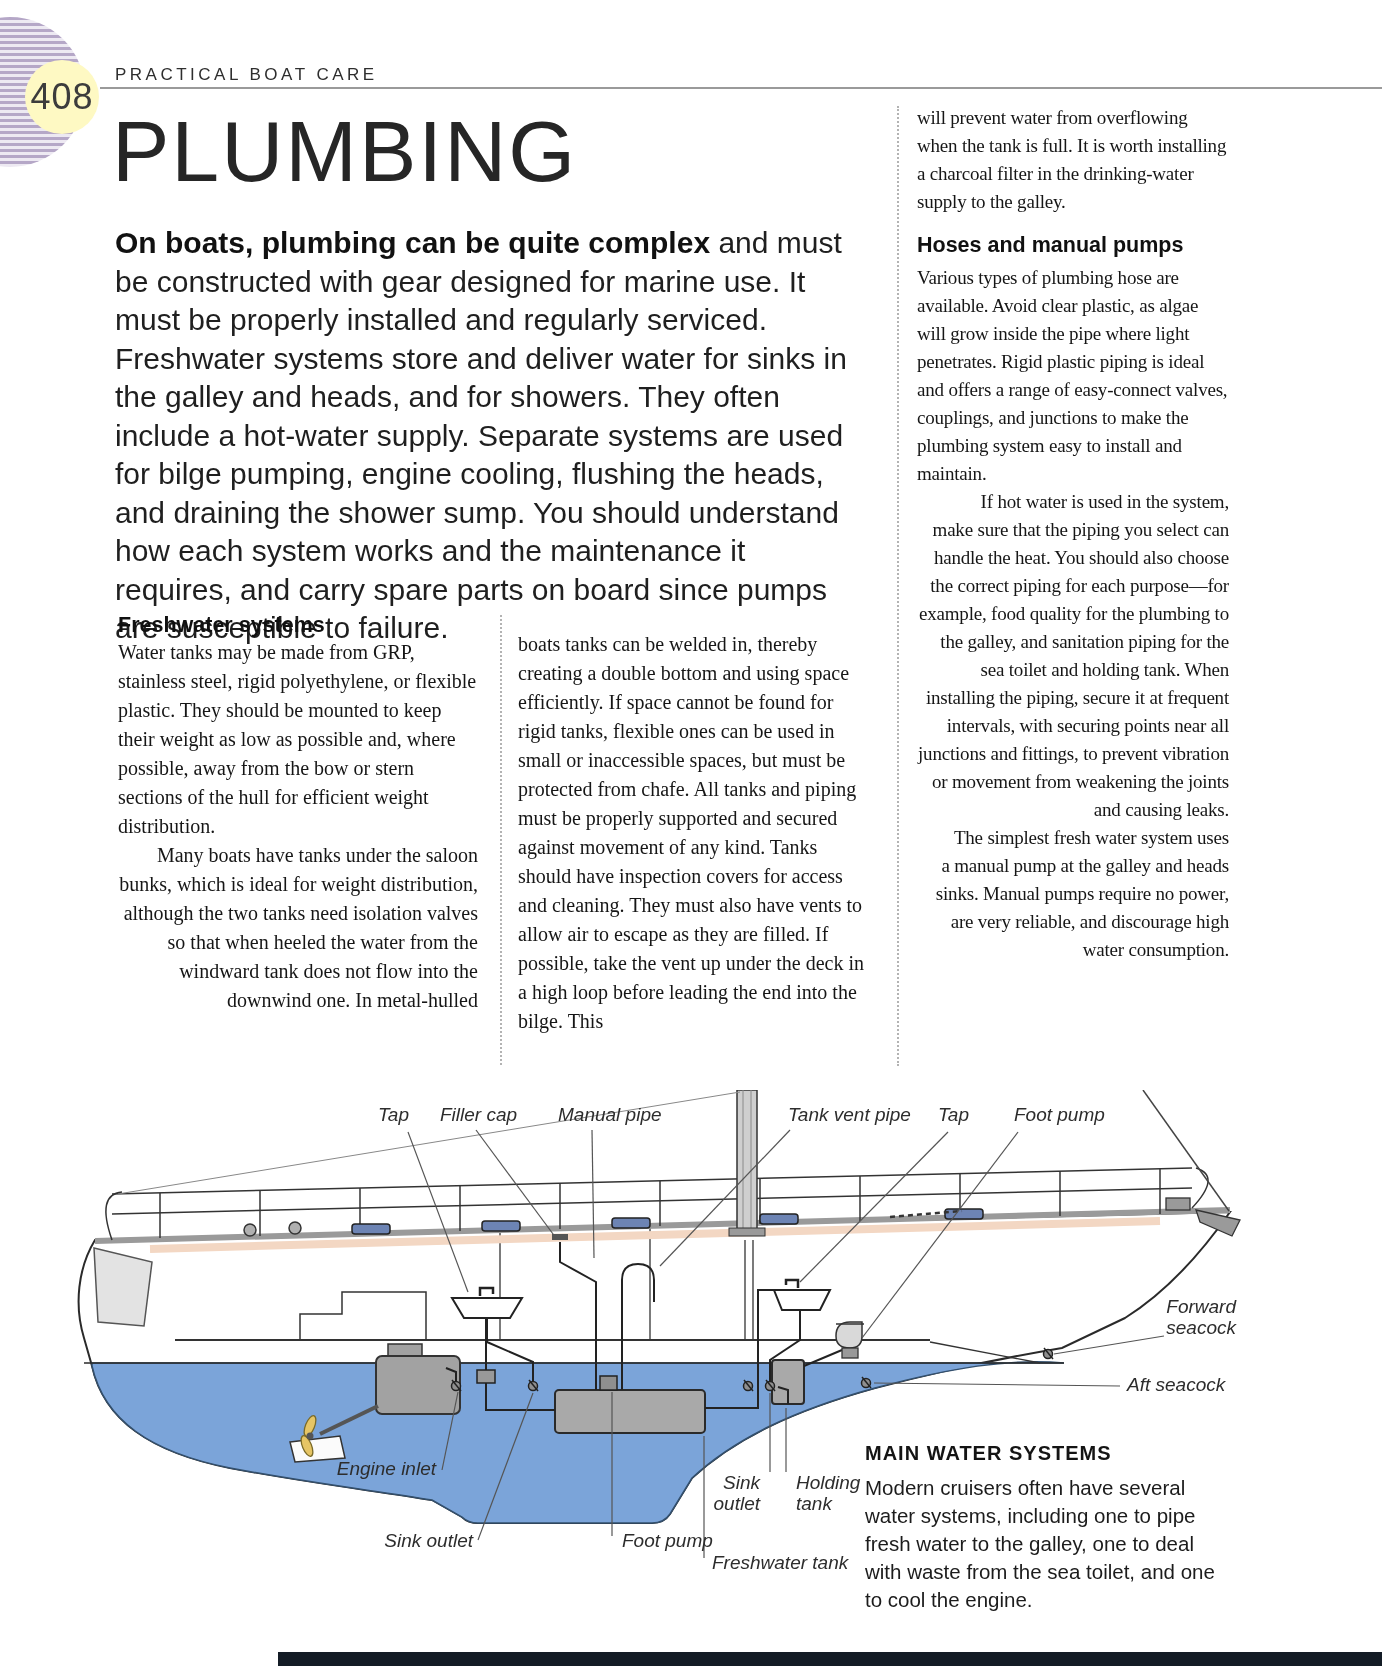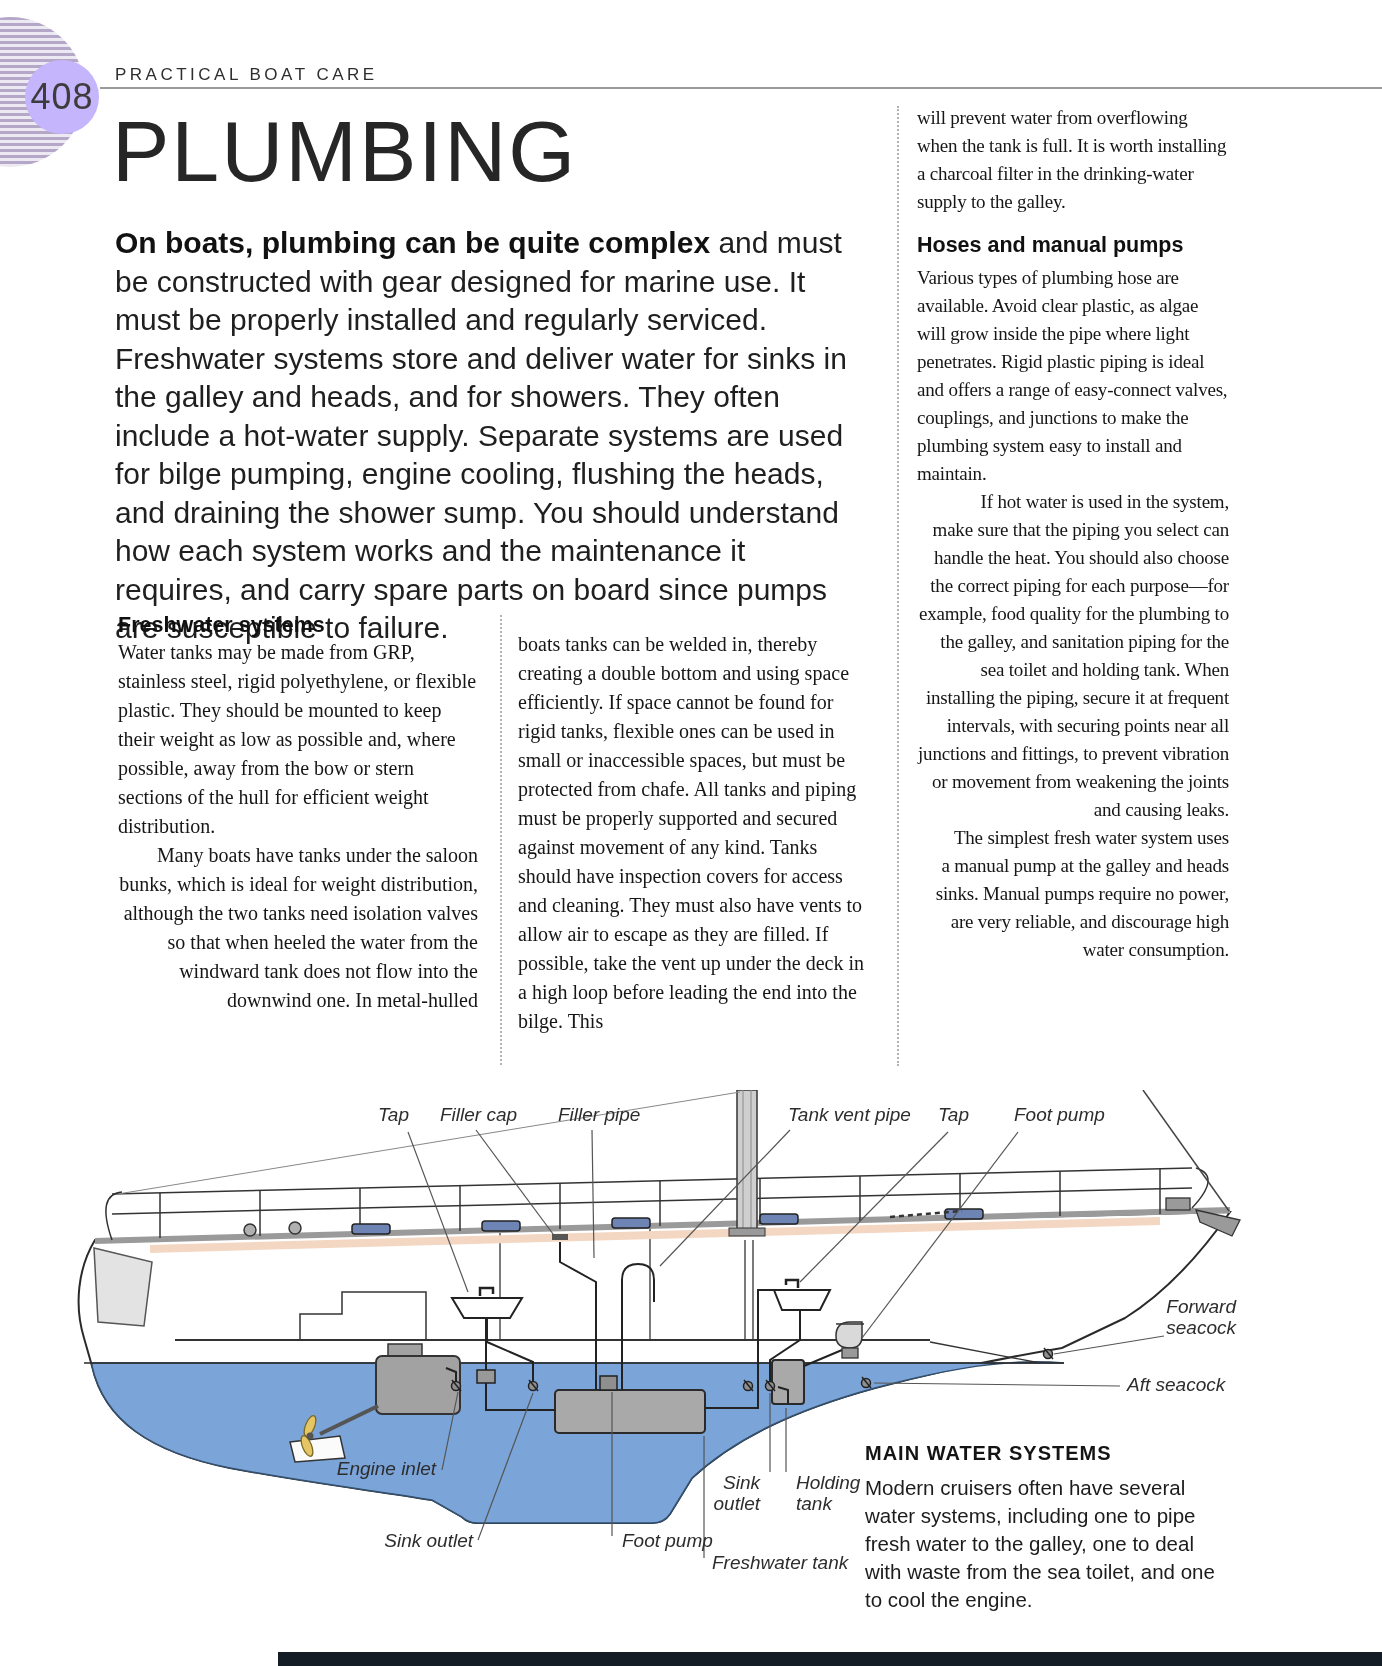--- a/index.html
+++ b/index.html
@@ -2,21 +2,21 @@
 <html><head>
 <meta charset="utf-8">
 <style>
   html,body{margin:0;padding:0;background:#ffffff;}
   #page{position:relative;width:1382px;height:1666px;background:#ffffff;overflow:hidden;
         font-family:"Liberation Sans",sans-serif;}
   
   #ball{position:absolute;left:-65px;top:17px;width:150px;height:150px;border-radius:50%;
         background:repeating-linear-gradient(180deg,#b5a7c7 0 3px,#ede9f2 3px 6px);}
   #badge{position:absolute;left:25px;top:60px;width:74px;height:74px;border-radius:50%;
-         background:#c4b5fd;text-align:center;line-height:74px;font-size:36px;font-weight:300;
+         background:#fef9c3;text-align:center;line-height:74px;font-size:36px;font-weight:300;
          color:#3c3c3c;letter-spacing:1px;}
   #section-label{position:absolute;left:115px;top:57px;font-size:17px;letter-spacing:3.5px;
          color:#2e2e2e;margin-top:8px;}
   #header-rule{position:absolute;left:100px;right:0;top:87px;height:2px;background:#9a9a9a;}
   #page-title{position:absolute;left:112px;top:108px;font-size:86px;font-weight:300;
          letter-spacing:2px;color:#262626;line-height:1;}
   
   #intro{position:absolute;left:115px;top:224px;width:748px;font-size:30px;line-height:38.5px;
          color:#1f1f1f;}
   #intro b{font-weight:700;color:#111;}
@@ -212,21 +212,21 @@
         <line x1="478" y1="450" x2="533" y2="303"></line>
         <line x1="612" y1="446" x2="612" y2="302"></line>
         <line x1="704" y1="468" x2="704" y2="346"></line>
         <line x1="770" y1="382" x2="770" y2="303"></line>
         <line x1="786" y1="382" x2="786" y2="318"></line>
       </g>
     </svg>
 
     <div class="dlabel" style="left:378px;top:14px">Tap</div>
     <div class="dlabel" style="left:440px;top:14px">Filler cap</div>
-    <div class="dlabel" style="left:558px;top:14px">Filler pipe</div>
+    <div class="dlabel" style="left:558px;top:14px">Manual pipe</div>
     <div class="dlabel" style="left:788px;top:14px">Tank vent pipe</div>
     <div class="dlabel" style="left:938px;top:14px">Tap</div>
     <div class="dlabel" style="left:1014px;top:14px">Foot pump</div>
     <div class="dlabel wrap" style="left:1158px;top:206px;width:78px;text-align:right">Forward seacock</div>
     <div class="dlabel" style="left:1127px;top:284px">Aft seacock</div>
     <div class="dlabel" style="left:320px;top:368px;width:116px;text-align:right">Engine inlet</div>
     <div class="dlabel" style="left:345px;top:440px;width:128px;text-align:right">Sink outlet</div>
     <div class="dlabel" style="left:622px;top:440px">Foot pump</div>
     <div class="dlabel" style="left:712px;top:462px">Freshwater tank</div>
     <div class="dlabel wrap" style="left:702px;top:382px;width:58px;text-align:right">Sink outlet</div>

